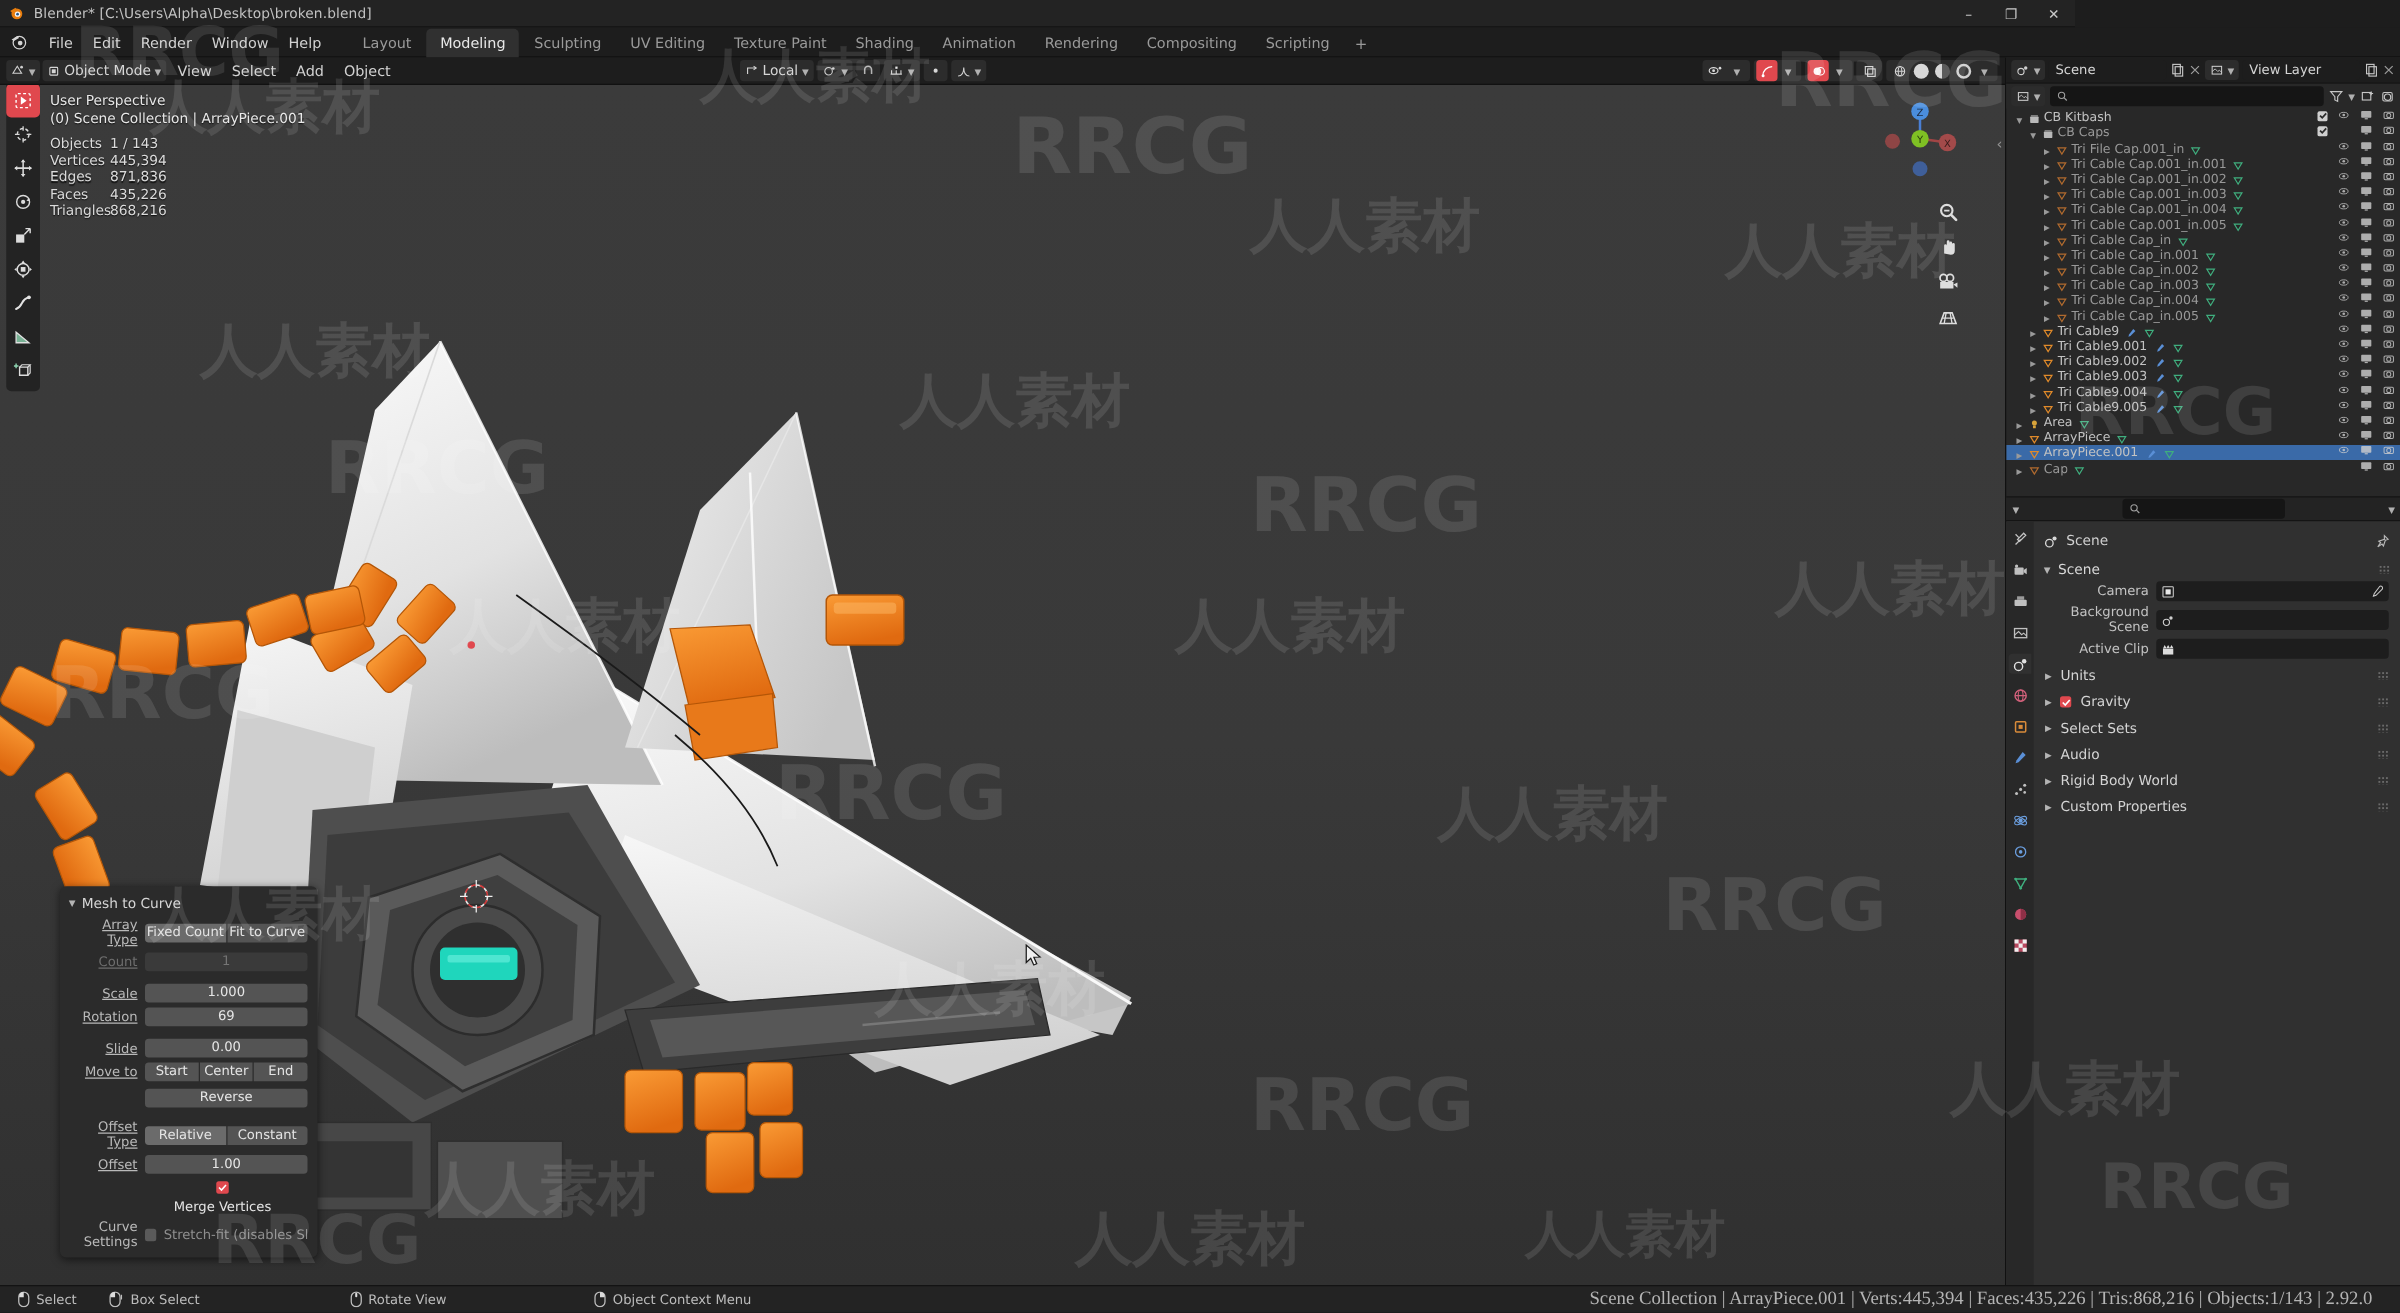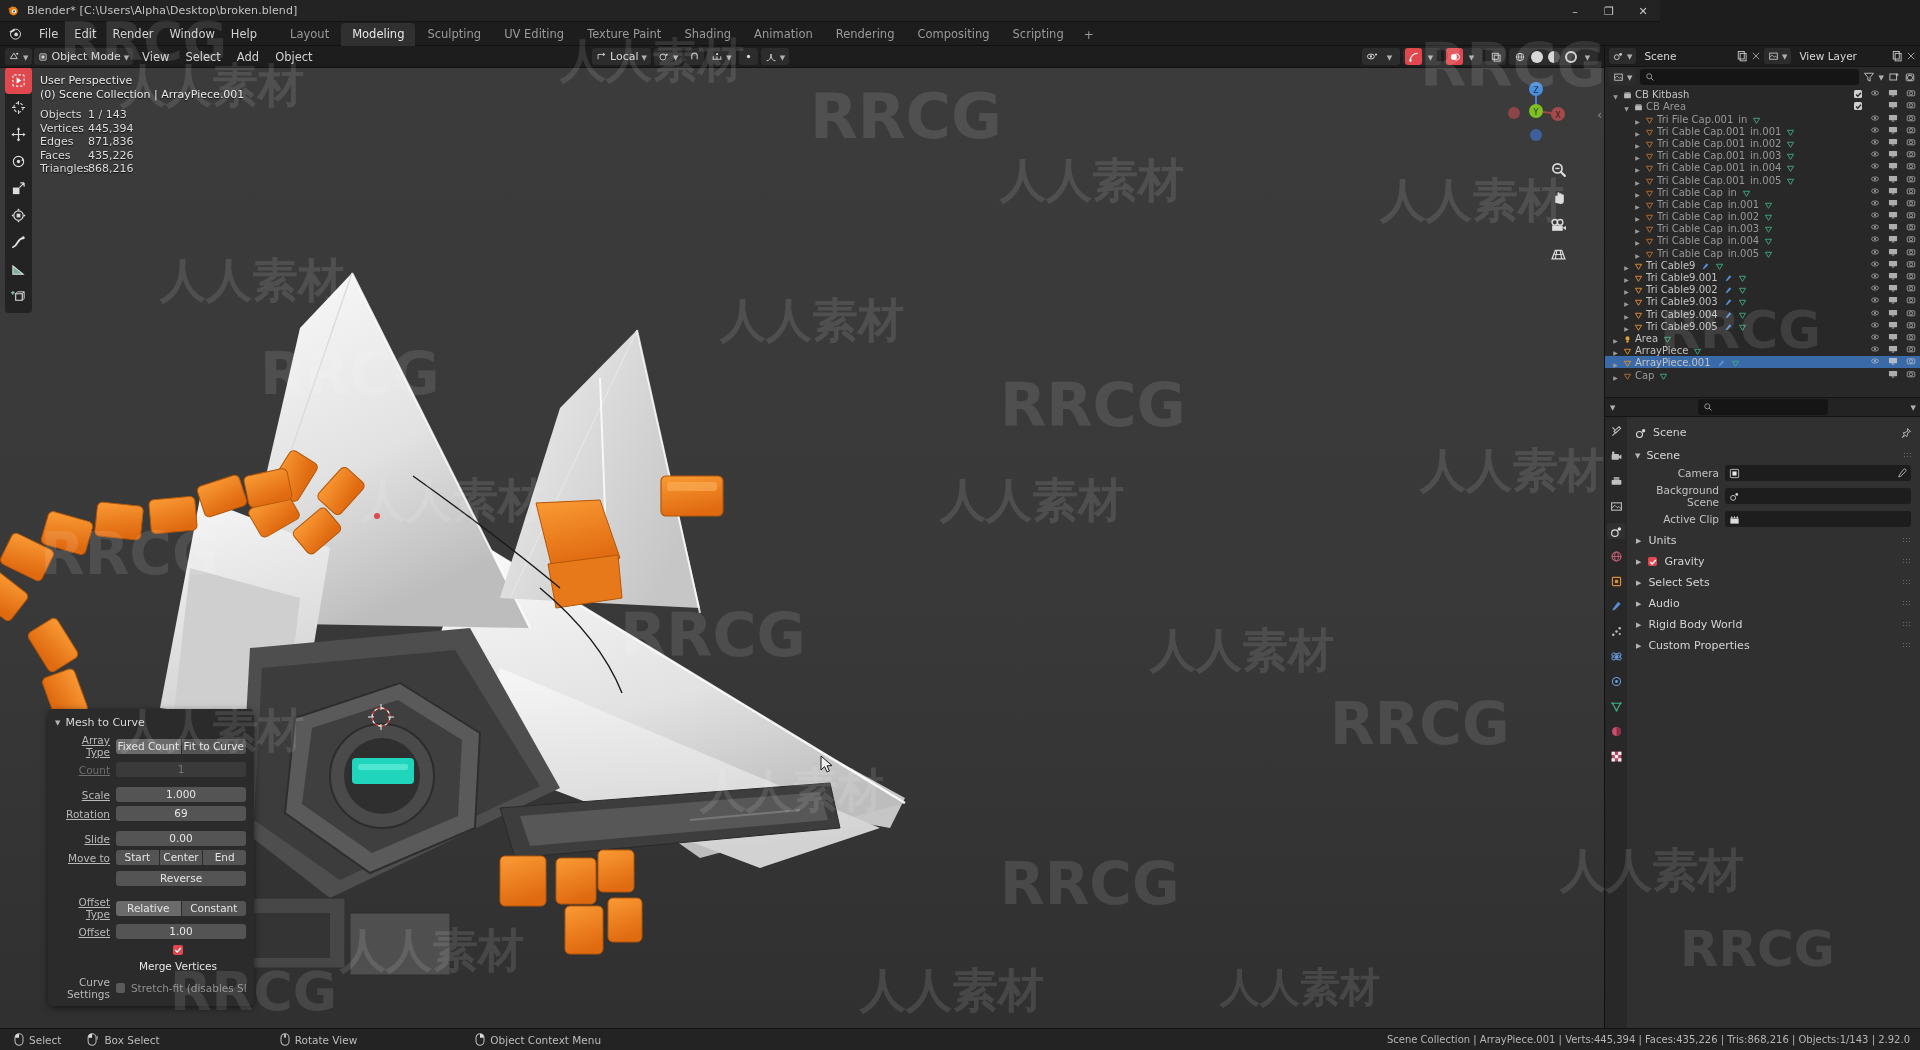--- a/index.html
+++ b/index.html
@@ -161,21 +161,21 @@
   .sect { display:flex; align-items:center; gap:7px; padding:4px 9px; color:#d4d4d4; font-size:11px;
           position:relative; }
   .grip { position:absolute; right:9px; width:9px; height:7px; opacity:.45;
           background-image:radial-gradient(#b0b0b0 0.6px, transparent 0.7px);
           background-size:3px 3px; }
 
   
   .statusbar { position:absolute; left:0; bottom:0; width:1920px; height:22px; background:#232323;
                display:flex; align-items:center; border-top:1px solid #131313; }
   .sb-item { display:flex; align-items:center; gap:5px; color:#bcbcbc; font-size:10.5px; }
-  .sb-right { position:absolute; right:10px; color:#b4b4b4; font-size:10px; }
+  .sb-right { position:absolute; right:22px; color:#b4b4b4; font-size:15px;font-family:Liberation Serif, serif; }
 
   
   .wm { position:absolute; color:rgba(255,255,255,.11); font-weight:bold; pointer-events:none;
         user-select:none; white-space:nowrap; }
   .wm.cn { font-family:"DejaVu Sans","Liberation Sans",sans-serif; }
   .cursor { position:absolute; pointer-events:none; }
 </style>
 </head>
 <body>
 
@@ -792,21 +792,21 @@
         </div>
         <div class="ol-row">
           <span style="width:17px"></span>
           <span class="disc">▼</span>
           <span style="display:inline-flex;margin:0 3px">
             <svg width="9" height="9" viewBox="0 0 16 16">
               <rect x="2" y="4" width="12" height="9" rx="1" fill="#b9b9b9"></rect>
               <rect x="3" y="2" width="10" height="2" fill="#8e8e8e"></rect>
             </svg>
           </span>
-          <span class="ol-name dim">CB Area</span>
+          <span class="ol-name dim">CB Caps</span>
           <span class="ol-icons">
             <span><span style="display:inline-flex;width:8px;height:8px;background:#cfcfcf;border-radius:1.5px;align-items:center;justify-content:center">
                 <svg viewBox="0 0 10 10" width="7" height="7">
                   <path d="M1.5 5 L4 7.5 L8.5 2.5" stroke="#2a2a2a" stroke-width="2" fill="none"></path>
                 </svg>
               </span></span>
             <span style="width:10px"></span>
             <span><svg class="ol-ico" viewBox="0 0 16 16">
                 <rect x="1.5" y="3" width="13" height="8.5" rx="1" fill="#cfcfcf"></rect>
                 <rect x="6" y="12" width="4" height="1.6" fill="#cfcfcf"></rect>

